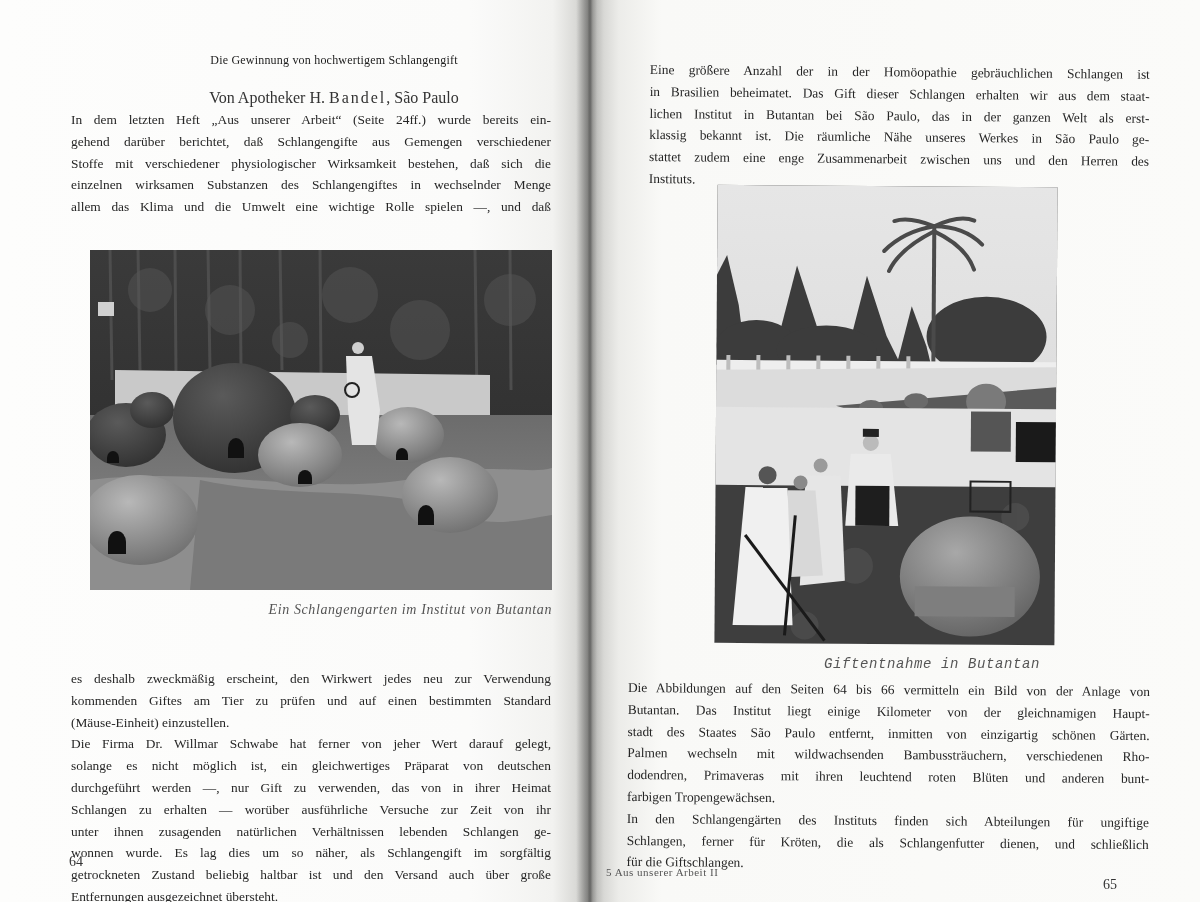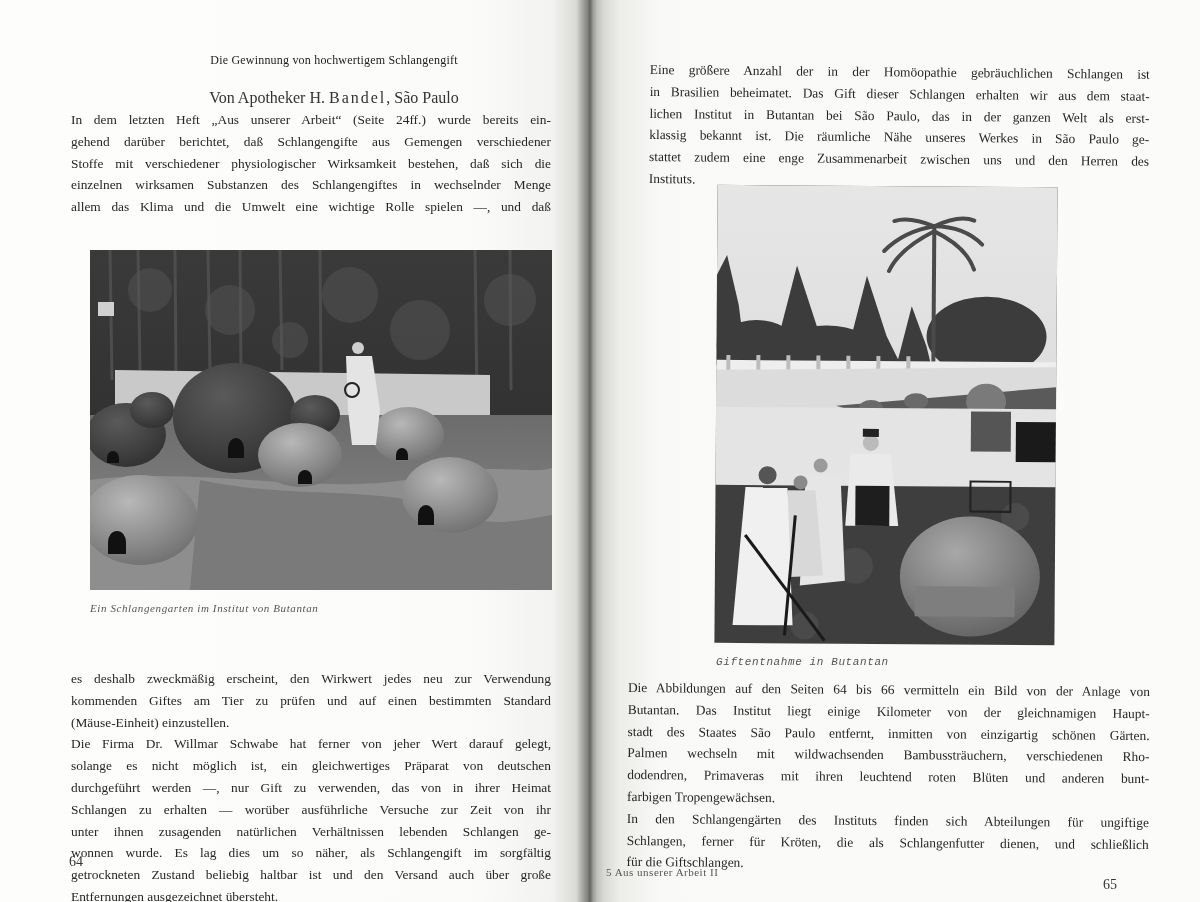--- a/index.html
+++ b/index.html
@@ -38,22 +38,22 @@
     position: absolute; font-size: 13.4px; line-height: 21.8px; text-align: justify;
     color: #262626;
   }
   .text-block .line { display: block; text-align: justify; text-align-last: justify; white-space: nowrap; overflow: hidden; }
   .text-block .line.last { text-align-last: left; }
   .lt1 { left: 71px; top: 109px; width: 480px; }
   .lt2 { left: 71px; top: 628px; width: 480px; margin-top: 40px; }
   .rt1 { left: 650px; top: 59px; width: 500px; transform: rotate(0.55deg); transform-origin: left top; }
   .rt2 { left: 628px; top: 677px; width: 522px; transform: rotate(0.45deg); transform-origin: left top; }
   .caption {
-    position: absolute; font-style: italic; font-size: 11px; color: #555; letter-spacing: .6px;
-    text-align: left;
+    position: absolute; font-style: italic; font-size: 14px; color: #555; letter-spacing: .6px;
+    text-align: right;
   }
   .cap-left { left: 90px; width: 462px; top: 602px; }
   .cap-right { left: 716px; width: 324px; top: 656px; font-family: Liberation Mono, monospace; }
   .photo { position: absolute; overflow: hidden; background: #6e6e6e; }
   .photo svg { display: block; width: 100%; height: 100%; }
   .photo-left { left: 90px; top: 250px; width: 462px; height: 340px; }
   .photo-right { left: 716px; top: 186px; width: 340px; height: 458px; transform: rotate(0.4deg); }
   .folio { position: absolute; font-size: 14px; color: #333; }
   .folio-left { left: 69px; top: 854px; }
   .folio-right { left: 1103px; top: 877px; }

